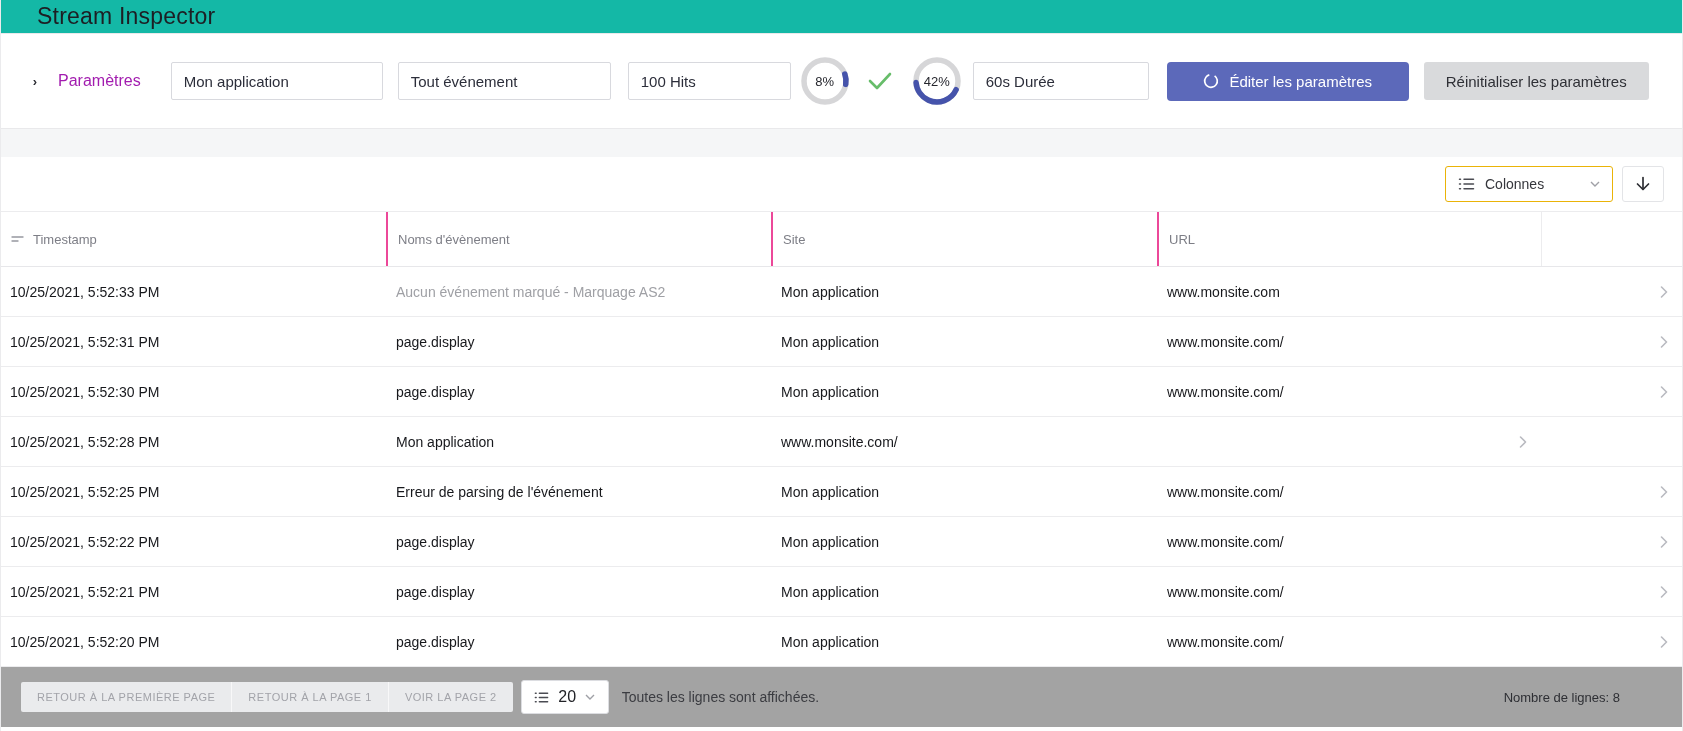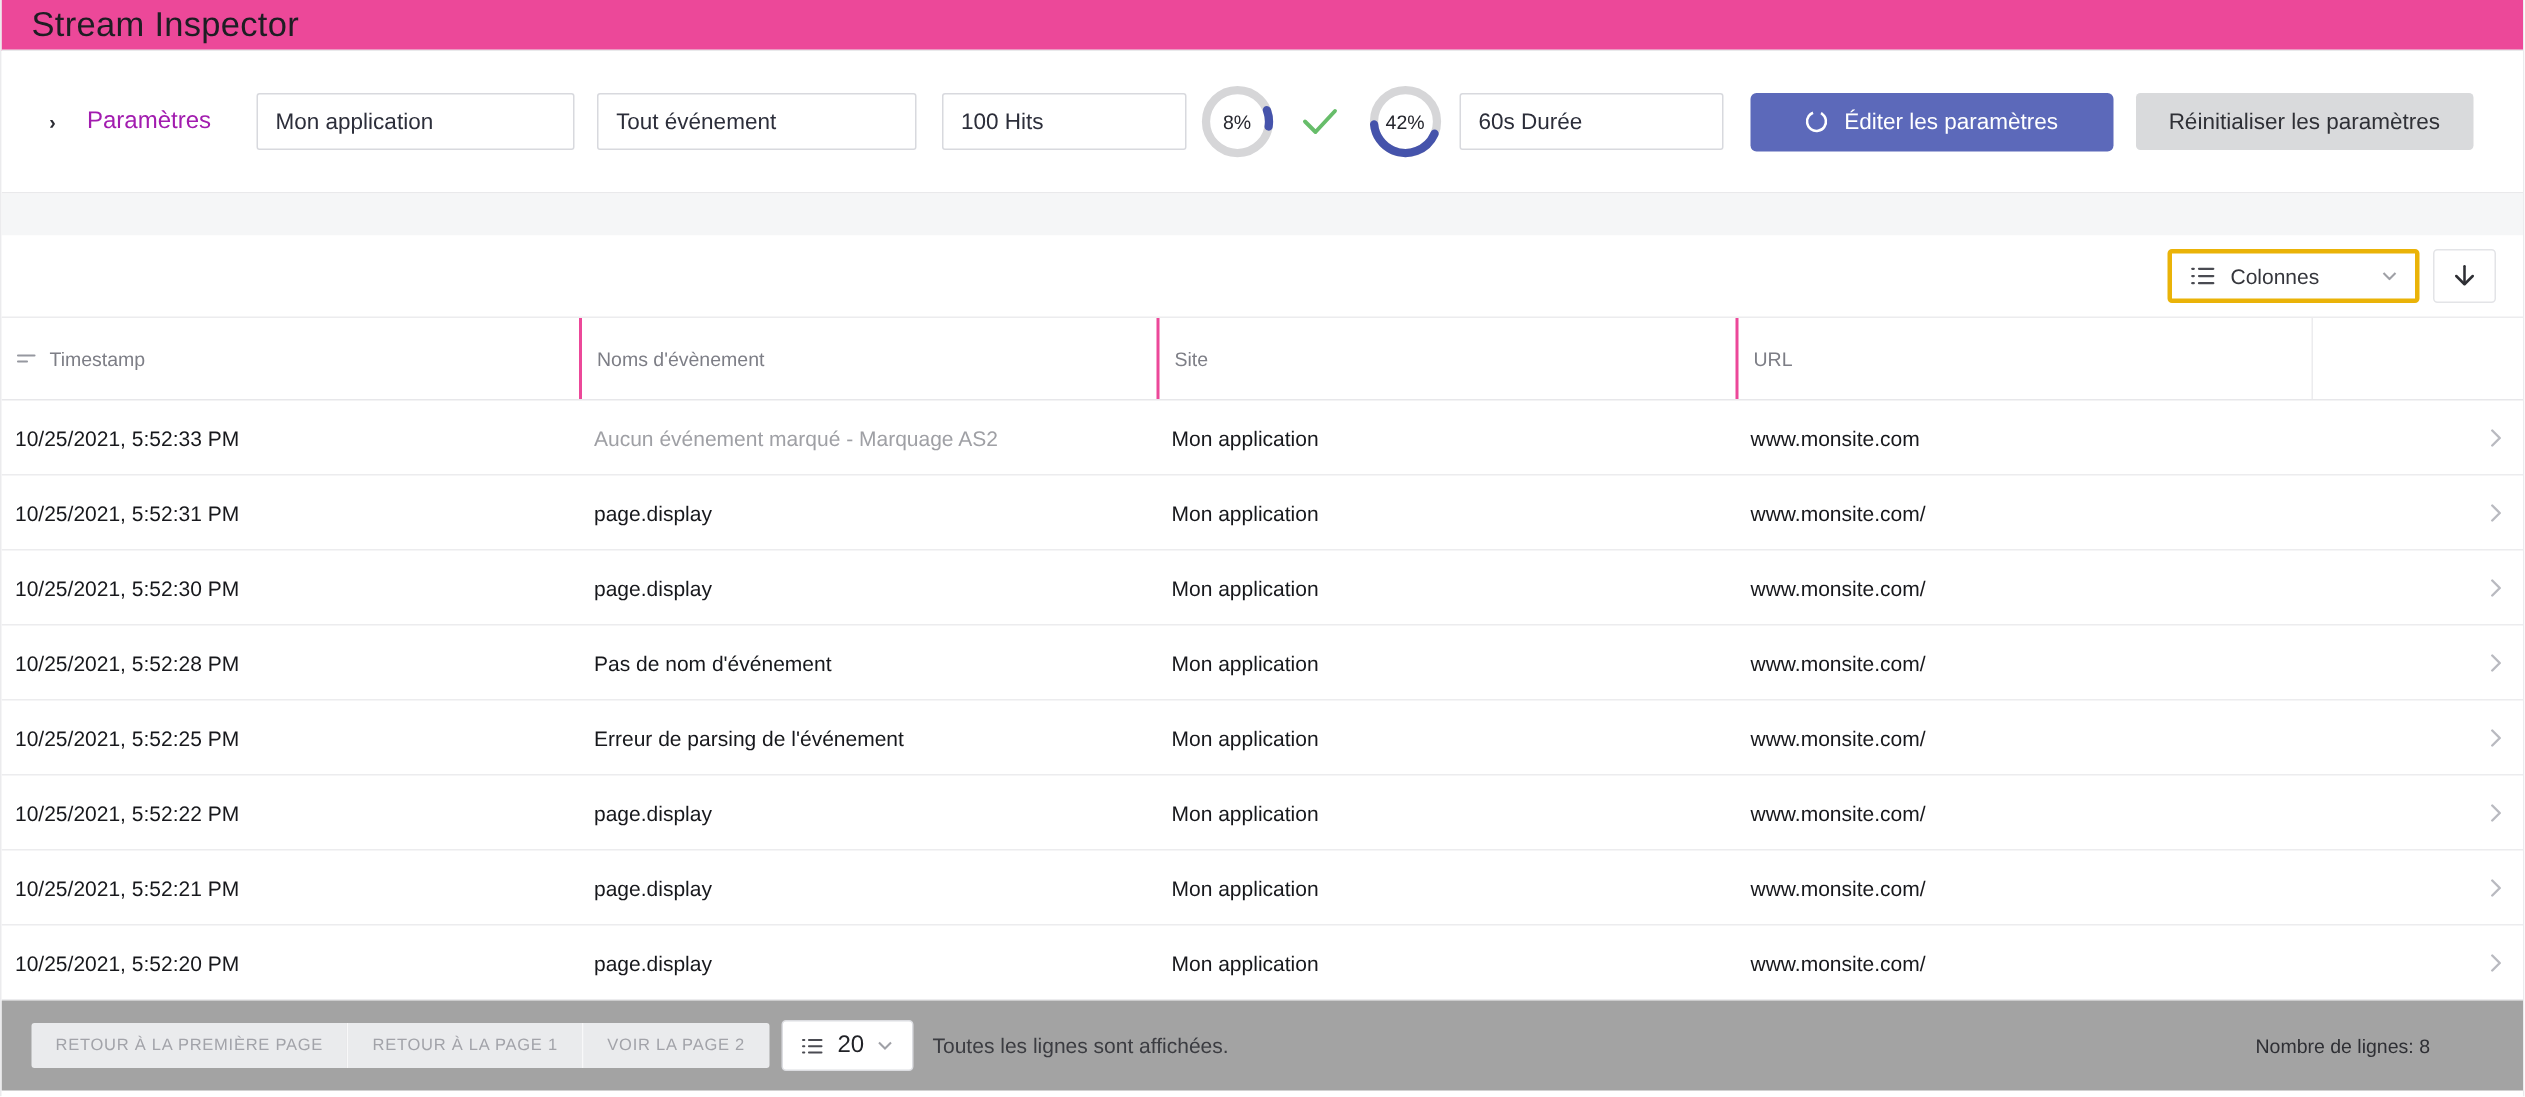--- a/index.html
+++ b/index.html
@@ -3,22 +3,22 @@
 <meta charset="utf-8">
 <style>
   * { box-sizing: border-box; margin: 0; padding: 0; }
   html,body { background:#fff; }
   .page {
     position: relative; width: 1683px; height: 731px; overflow: hidden;
     border-left: 1px solid #ebebed; border-right: 1px solid #ebebed;
     font-family: "Liberation Sans", sans-serif; color: #1e1f24; background: #fff;
   }
   
-  .title-band { height: 34px; background: #ec4899; border-bottom: 1px solid #e9e9eb;
-    display: flex; align-items: center; padding-left: 20px; }
+  .title-band { height: 34px; background: #14b8a6; border-bottom: 1px solid #e9e9eb;
+    display: flex; align-items: center; padding-left: 36px; }
   .title-band h1 { font-size: 23px; font-weight: 500; letter-spacing: .2px; color: #1d1e23; }
   
   .params-band { height: 95px; border-bottom: 1px solid #e9e9eb; background: #fff;
     display: flex; align-items: center; padding: 0 20px; }
   .chev-right { margin-left: 7px; color: #2b2c33; font-size: 13px; font-weight: bold;
     width: 14px; text-align: center; cursor: pointer; }
   .params-label { margin-left: 16px; font-size: 16px; font-weight: 500; color: #a21caf; }
   .p-input { height: 38px; border: 1px solid #d8d9de; border-radius: 2px; background: #fff;
     font-family: inherit; font-size: 15px; color: #2c2e3a; padding: 0 12px; outline: none; }
   .in1 { width: 212px; margin-left: 30px; }
@@ -35,21 +35,21 @@
   .btn-edit { margin-left: 18px; width: 242px; height: 39px; border: none; border-radius: 4px;
     background: #5c69ba; color: #fff; font-family: inherit; font-size: 15px; font-weight: 500;
     display: flex; align-items: center; justify-content: center; gap: 10px; cursor: pointer; }
   .btn-reset { margin-left: 15px; width: 225px; height: 38px; border: none; border-radius: 3px;
     background: #d9dadc; color: #2f3036; font-family: inherit; font-size: 15px; cursor: pointer; }
   
   .gap-band { height: 28px; background: #f5f6f7; }
   
   .toolbar { height: 54px; display: flex; align-items: center; justify-content: flex-end;
     gap: 9px; padding-right: 18px; background: #fff; }
-  .btn-columns { width: 168px; height: 36px; background: #fff; border: 3px solid #eab308;
+  .btn-columns { width: 168px; height: 36px; background: #fff; border: 1px solid #eab308;
     border-radius: 3px; display: flex; align-items: center; padding: 0 12px; gap: 10px;
     font-family: inherit; font-size: 14px; color: #35363c; cursor: pointer; }
   .btn-columns .lbl { flex: 1; text-align: left; }
   .btn-download { width: 42px; height: 36px; background: #fff; border: 1px solid #e3e4e7;
     border-radius: 3px; display: flex; align-items: center; justify-content: center; cursor: pointer; }
   
   .grid-cols { display: grid; grid-template-columns: 385px 385px 386px 384px 1fr; }
   .thead { height: 56px; border-top: 1px solid #ececee; border-bottom: 1px solid #e7e7ea; }
   .thead .th { display: flex; align-items: center; gap: 9px; padding-left: 10px;
     font-size: 13px; color: #7d7e86; border-left: 2px solid #ec4899; }
@@ -216,21 +216,20 @@
         <div class="td">Mon application</div>
         <div class="td">www.monsite.com/</div>
         <div class="td chev">
           <svg width="8" height="12" viewBox="0 0 8 12">
             <polyline points="1.5,1 6.5,6 1.5,11" fill="none" stroke="#b9bac0" stroke-width="1.6" stroke-linecap="round" stroke-linejoin="round"></polyline>
           </svg>
         </div>
       </div>
       <div class="trow grid-cols">
         <div class="td ts">10/25/2021, 5:52:28 PM</div>
-        <div class="td">Pas de nom d'événement</div>
         <div class="td">Mon application</div>
         <div class="td">www.monsite.com/</div>
         <div class="td chev">
           <svg width="8" height="12" viewBox="0 0 8 12">
             <polyline points="1.5,1 6.5,6 1.5,11" fill="none" stroke="#b9bac0" stroke-width="1.6" stroke-linecap="round" stroke-linejoin="round"></polyline>
           </svg>
         </div>
       </div>
       <div class="trow grid-cols">
         <div class="td ts">10/25/2021, 5:52:25 PM</div>

